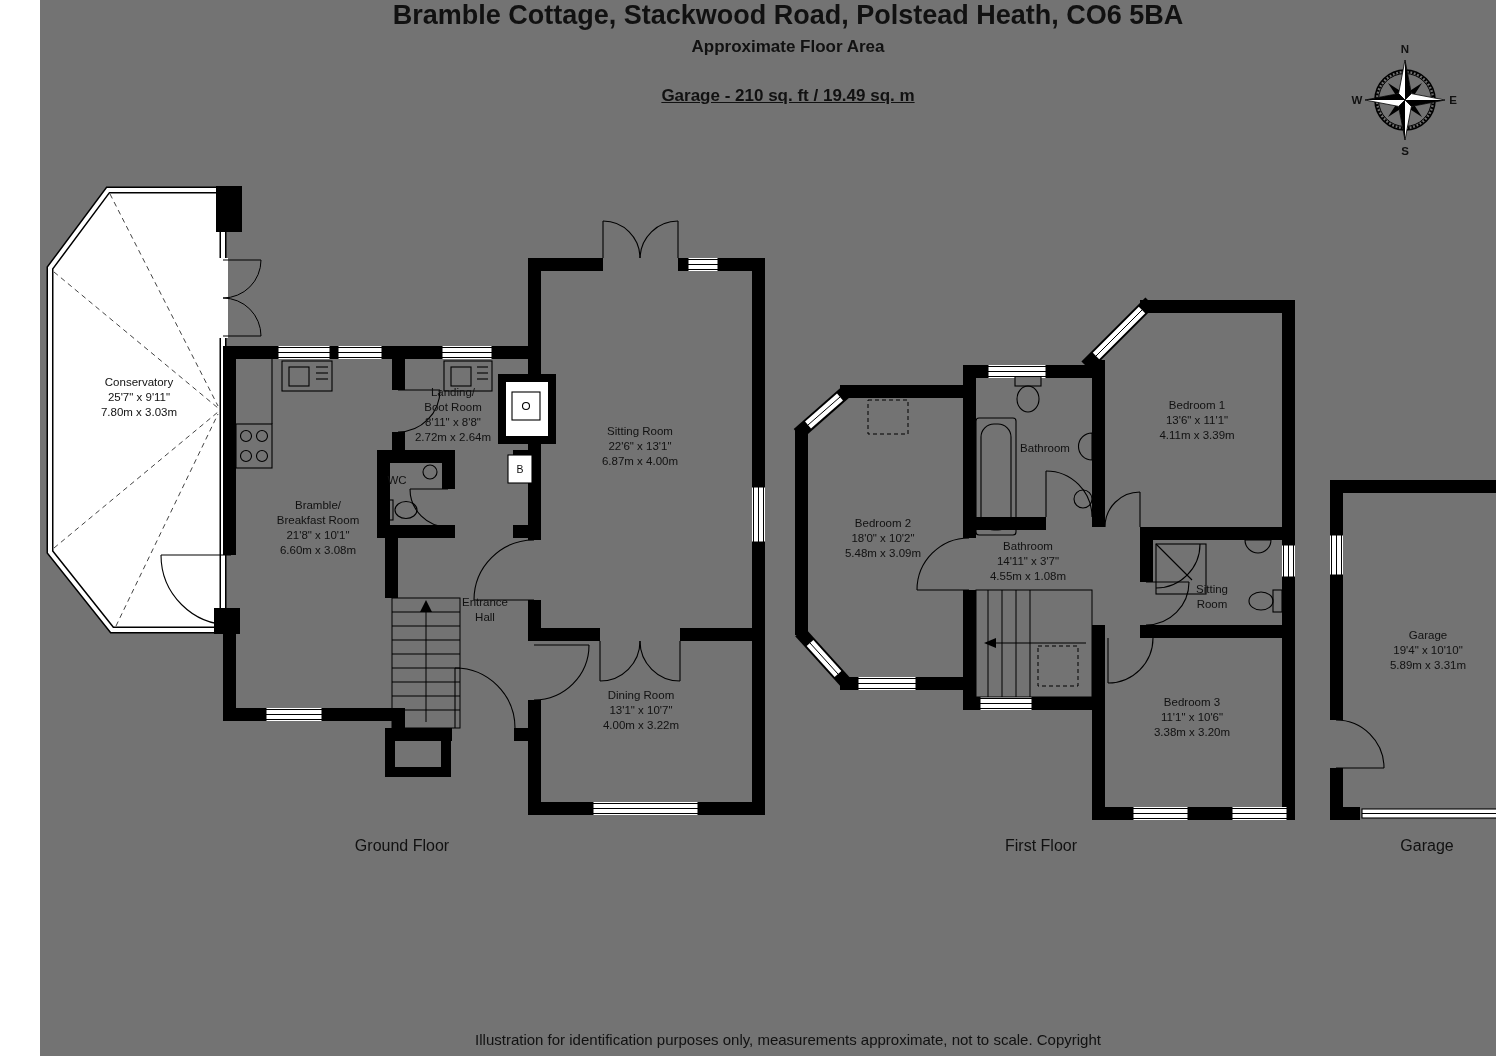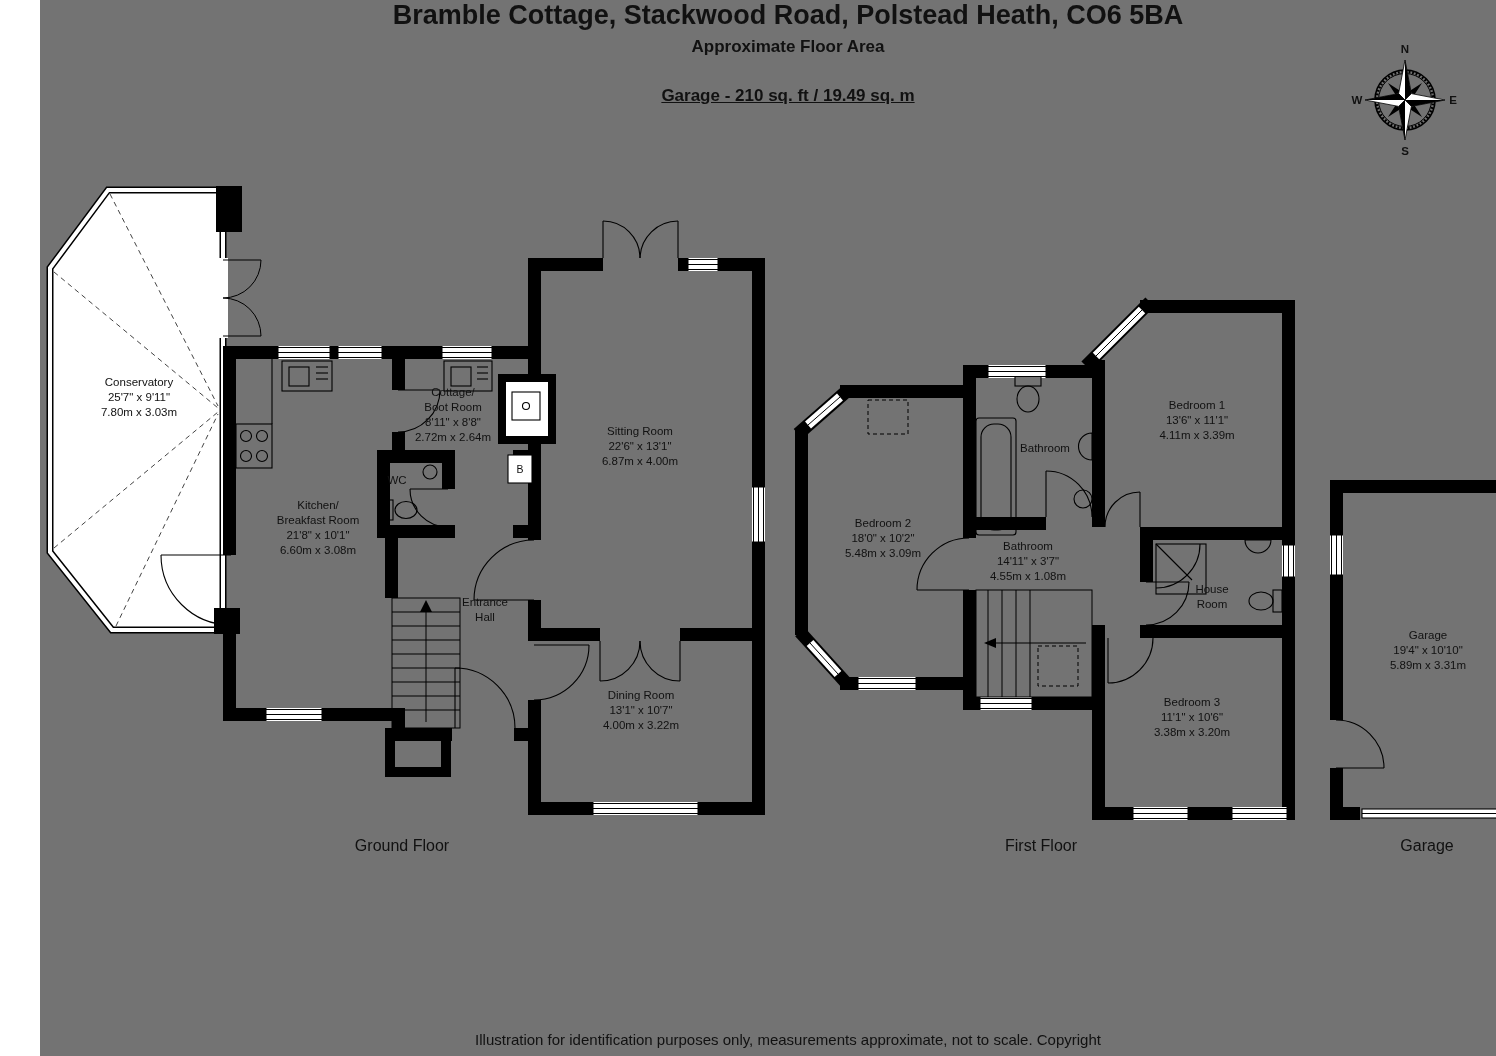--- a/index.html
+++ b/index.html
@@ -428,27 +428,27 @@
   <div class="compass-letter" style="left:1413px;top:100px">E</div>
   <div class="compass-letter" style="left:1365px;top:151px">S</div>
   <div class="compass-letter" style="left:1317px;top:100px">W</div>
 
   <div class="room-label" style="left:99px;top:397px">
     <span>Conservatory</span>
     <span>25'7" x 9'11"</span>
     <span>7.80m x 3.03m</span>
   </div>
   <div class="room-label" style="left:278px;top:528px">
-    <span>Kitchen/</span>
+    <span>Bramble/</span>
     <span>Breakfast Room</span>
     <span>21'8" x 10'1"</span>
     <span>6.60m x 3.08m</span>
   </div>
   <div class="room-label" style="left:413px;top:415px">
-    <span>Cottage/</span>
+    <span>Landing/</span>
     <span>Boot Room</span>
     <span>8'11" x 8'8"</span>
     <span>2.72m x 2.64m</span>
   </div>
   <div class="room-label" style="left:357px;top:480px">
     <span>WC</span>
   </div>
   <div class="b-label" style="left:480px;top:469px">B</div>
   <div class="room-label" style="left:600px;top:446px">
     <span>Sitting Room</span>
@@ -477,21 +477,21 @@
     <span>Bedroom 1</span>
     <span>13'6" x 11'1"</span>
     <span>4.11m x 3.39m</span>
   </div>
   <div class="room-label" style="left:988px;top:561px">
     <span>Bathroom</span>
     <span>14'11" x 3'7"</span>
     <span>4.55m x 1.08m</span>
   </div>
   <div class="room-label" style="left:1172px;top:597px">
-    <span>House</span>
+    <span>Sitting</span>
     <span>Room</span>
   </div>
   <div class="room-label" style="left:1152px;top:717px">
     <span>Bedroom 3</span>
     <span>11'1" x 10'6"</span>
     <span>3.38m x 3.20m</span>
   </div>
 
   <div class="room-label" style="left:1388px;top:650px">
     <span>Garage</span>

